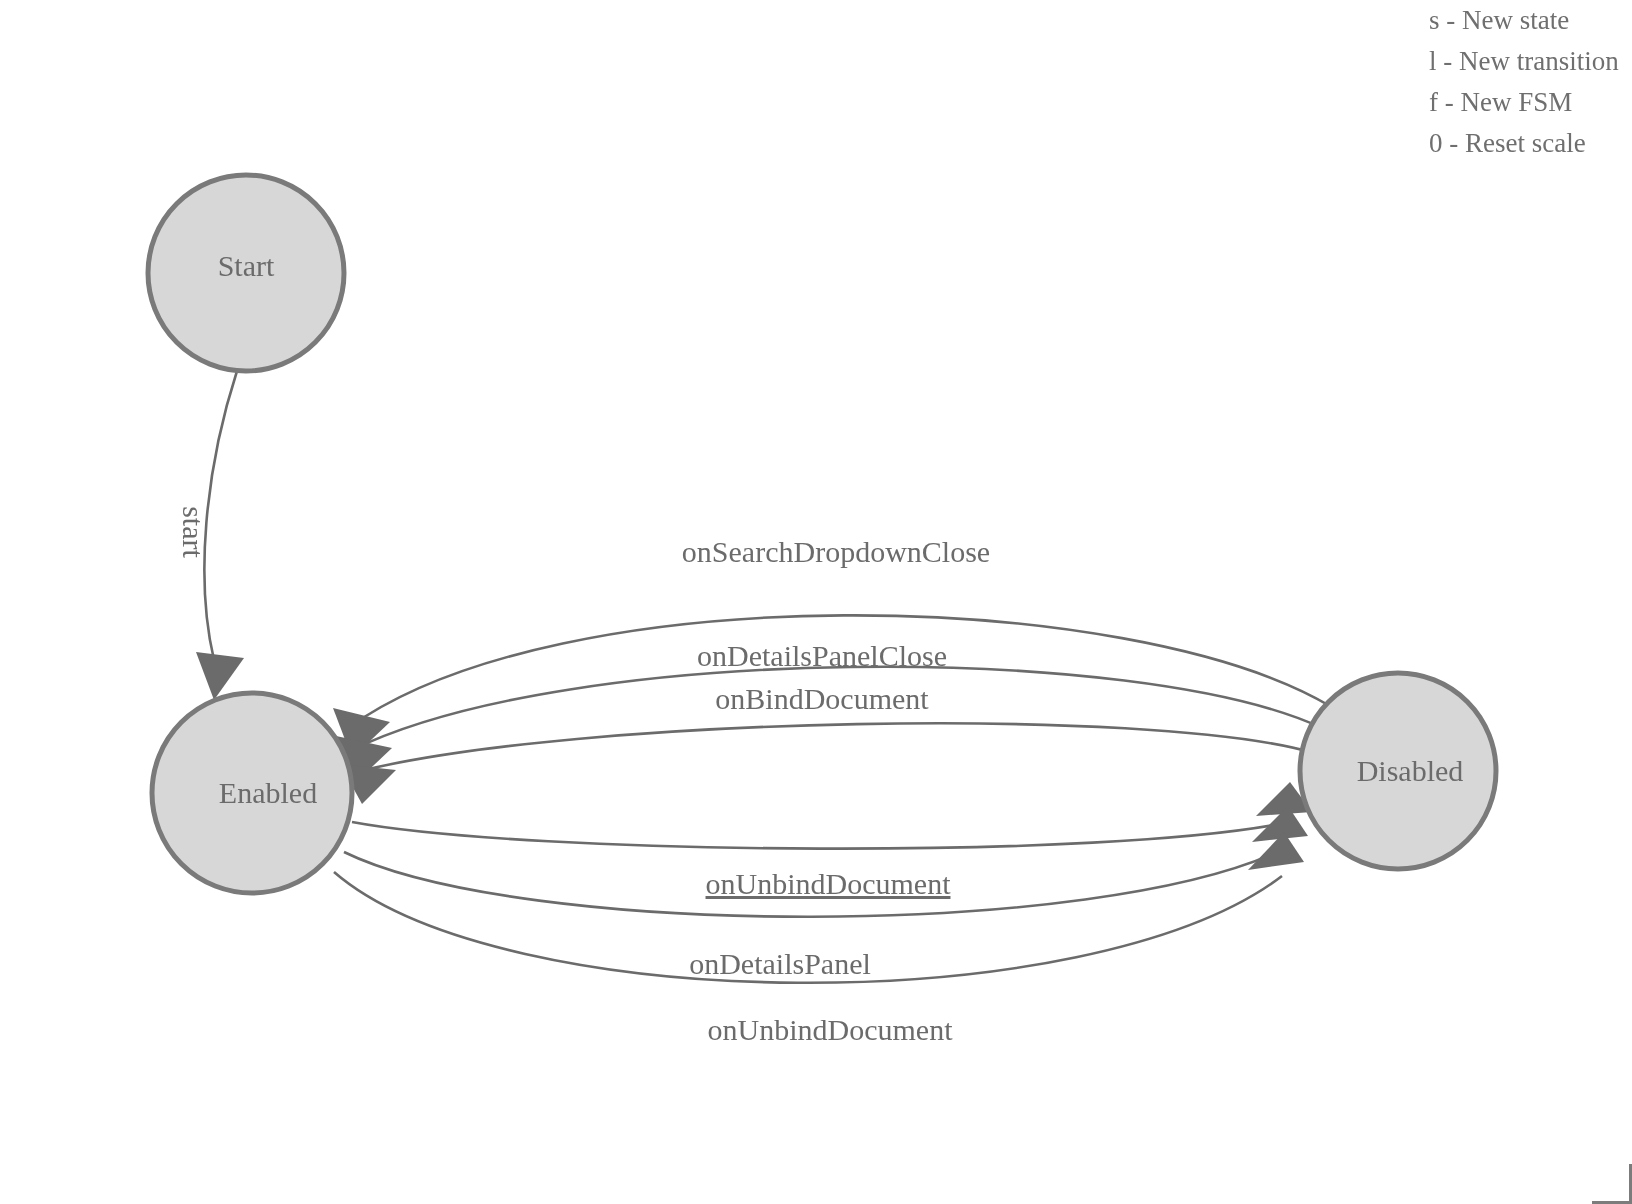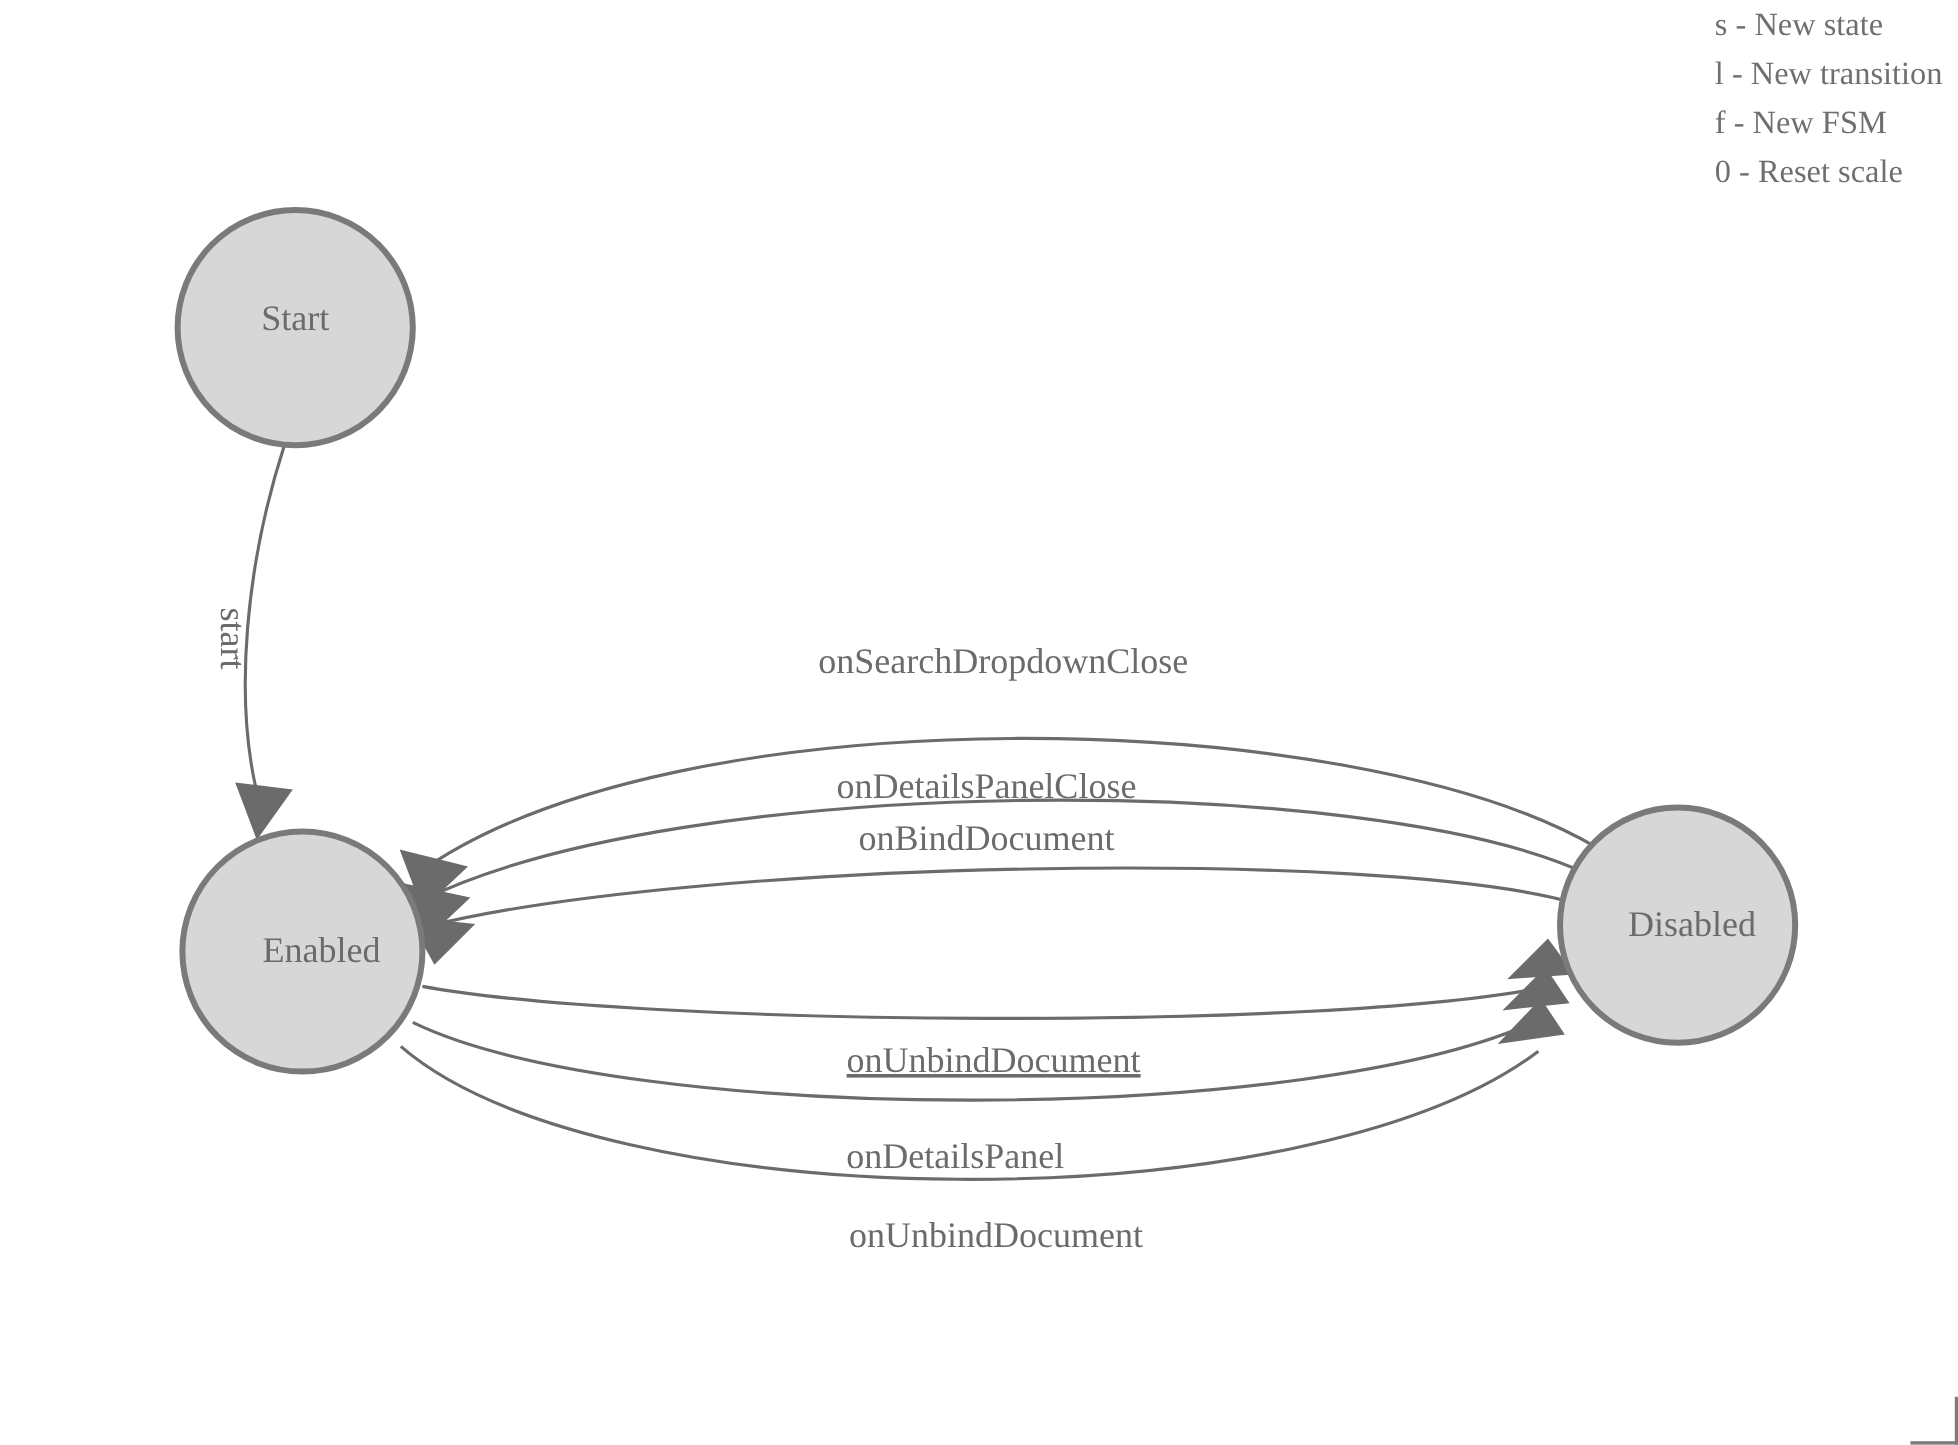--- a/index.html
+++ b/index.html
@@ -130,21 +130,21 @@
 
 <div class="node-label" style="left:246px; top:266px;">Start</div>
 <div class="node-label" style="left:252px; top:793px;margin-left:16px;">Enabled</div>
 <div class="node-label" style="left:1398px; top:771px;margin-left:12px;">Disabled</div>
 
 <div class="edge-label rotated" style="left:193px; top:532px;">start</div>
 <div class="edge-label" style="left:836px; top:552px;">onSearchDropdownClose</div>
 <div class="edge-label" style="left:822px; top:656px;">onDetailsPanelClose</div>
 <div class="edge-label" style="left:822px; top:699px;">onBindDocument</div>
 <div class="edge-label" style="left:828px; top:884px;text-decoration:underline;">onUnbindDocument</div>
-<div class="edge-label" style="left:796px; top:964px;">onDetailsPanel</div>
+<div class="edge-label" style="left:780px; top:964px;">onDetailsPanel</div>
 <div class="edge-label" style="left:830px; top:1030px;">onUnbindDocument</div>
 
 <div class="help-overlay">
   <div class="help-line">s - New state</div>
   <div class="help-line">l - New transition</div>
   <div class="help-line">f - New FSM</div>
   <div class="help-line">0 - Reset scale</div>
 </div>
 
 <div class="corner-artifact">

